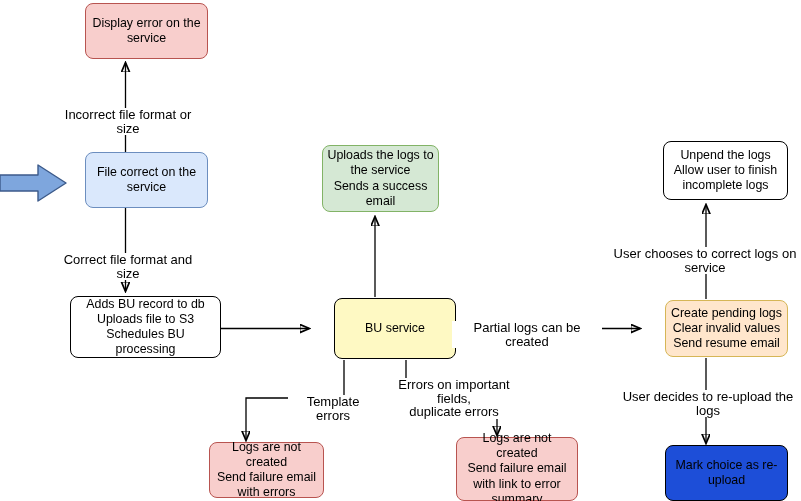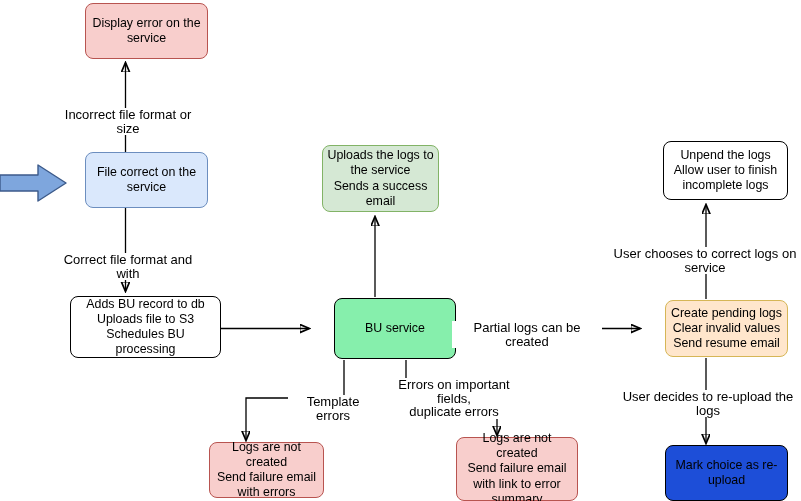--- a/index.html
+++ b/index.html
@@ -98,21 +98,21 @@
   <div class="node" style="left:65px; top:3px; width:123px; height:56px; background:#f8cecc; border-color:#b85450;">Display error on the
 service</div>
 
   <div class="node" style="left:65px; top:152px; width:123px; height:56px; background:#dae8fc; border-color:#6c8ebf;">File correct on the
 service</div>
 
   <div class="node" style="left:50px; top:296px; width:151px; height:62px; background:#ffffff; border-color:#000000;">Adds BU record to db
 Uploads file to S3
 Schedules BU processing</div>
 
-  <div class="node" style="left:314px; top:298px; width:122px; height:61px; background:#86efac; border-color:#000000;">BU service</div>
+  <div class="node" style="left:314px; top:298px; width:122px; height:61px; background:#fef9c3; border-color:#000000;">BU service</div>
 
   <div class="node" style="left:302px; top:145px; width:117px; height:67px; background:#d5e8d4; border-color:#82b366;">Uploads the logs to
 the service
 Sends a success
 email</div>
 
   <div class="node" style="left:643px; top:141px; width:125px; height:59px; background:#ffffff; border-color:#000000;">Unpend the logs
 Allow user to finish
 incomplete logs</div>
 
@@ -127,21 +127,21 @@
   <div class="node" style="left:436px; top:437px; width:122px; height:64px; background:#f8cecc; border-color:#b85450;">Logs are not created
 Send failure email
 with link to error
 summary</div>
 
   <div class="node" style="left:645px; top:445px; width:123px; height:56px; background:#1d4ed8; border-color:#000000;">Mark choice as re-
 upload</div>
 
   <div class="edge-label" style="left:56px; top:108px; width:140px;">Incorrect file format or size</div>
 
-  <div class="edge-label" style="left:56px; top:253px; width:140px;">Correct file format and with</div>
+  <div class="edge-label" style="left:56px; top:253px; width:140px;">Correct file format and size</div>
 
 
   <div class="edge-label" style="left:452px; top:321px; width:146px;">Partial logs can be created</div>
 
   <div class="edge-label" style="left:605px; top:247px; width:196px;">User chooses to correct logs on service</div>
 
   <div class="edge-label" style="left:288px; top:395px; width:86px;">Template errors</div>
 
   <div class="edge-label" style="left:391px; top:378px; width:122px;">Errors on important fields,
 duplicate errors</div>

